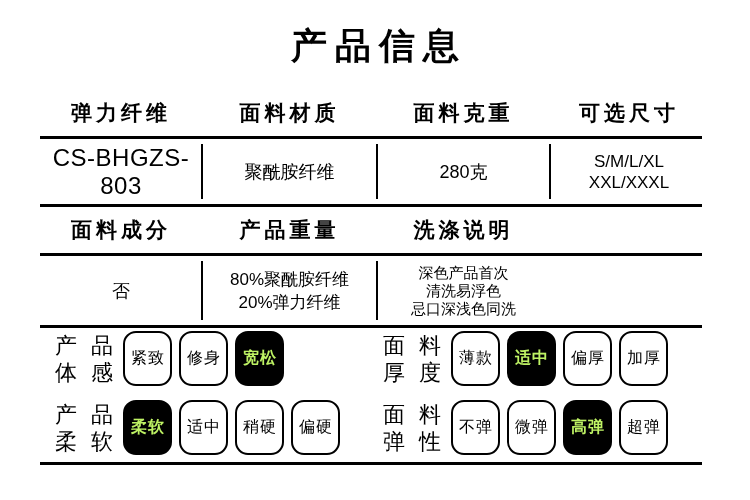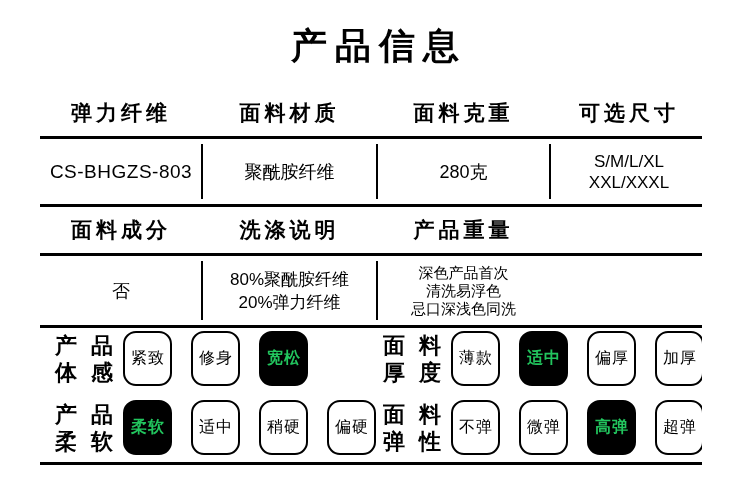--- a/index.html
+++ b/index.html
@@ -54,21 +54,21 @@
   .vrow2 { height: 69px; font-size: 18px; }
   .vline::before {
     content: "";
     position: absolute;
     left: -1px;
     top: 5px;
     bottom: 5px;
     width: 2px;
     background: #000000;
   }
-  .code { font-size: 19px; letter-spacing: 0.5px; }
+  .code { font-size: 24px; letter-spacing: 0.5px; }
   .sizes div { font-size: 17px; line-height: 21px; }
   .comp div { font-size: 17px; line-height: 23px; }
   .wash div { font-size: 15px; line-height: 18px; }
   .options {
     position: absolute;
     left: 40px;
     top: 324px;
     width: 668px;
   }
   .opt-row {
@@ -81,48 +81,48 @@
     height: 69px;
     display: flex;
     align-items: center;
   }
   .g-left  { left: 15px; }
   .g-right { left: 343px; }
   .opt-label {
     width: 58px;
     margin-right: 10px;
     font-size: 22px;
-    font-weight: 700;
+    font-weight: 400;
     line-height: 27px;
   }
   .opt-label div {
     text-align: justify;
     text-align-last: justify;
   }
   .chips {
     display: flex;
-    gap: 19px;
+    gap: 7px;
   }
   .chip {
     box-sizing: border-box;
     width: 49px;
     height: 55px;
     border: 2px solid #000000;
     border-radius: 13px;
     display: flex;
     align-items: center;
     justify-content: center;
     font-size: 16px;
     letter-spacing: 1px;
     text-indent: 1px;
     background: #ffffff;
   }
   .chip.selected {
     background: #000000;
-    color: #22c55e;
+    color: #bef264;
     font-weight: 700;
   }
 </style>
 </head>
 <body>
 
 <div class="page">
 
   <div class="title">产品信息</div>
 
@@ -144,22 +144,22 @@
       <div class="cell vline sizes">
         <div>S/M/L/XL</div>
         <div>XXL/XXXL</div>
       </div>
     </div>
 
     <div class="rule"></div>
 
     <div class="trow hrow">
       <div class="cell">面料成分</div>
+      <div class="cell">产品重量</div>
       <div class="cell">洗涤说明</div>
-      <div class="cell">产品重量</div>
     </div>
 
     <div class="rule"></div>
 
     <div class="trow vrow2">
       <div class="cell">否</div>
       <div class="cell vline comp">
         <div>80%聚酰胺纤维</div>
         <div>20%弹力纤维</div>
       </div>

